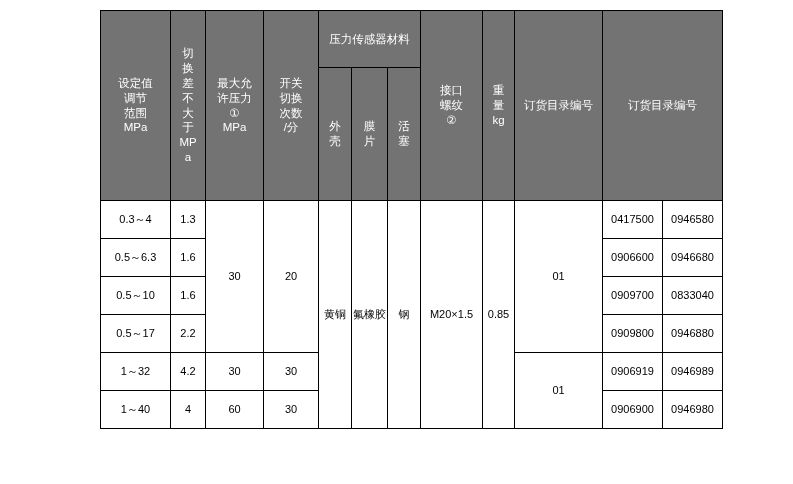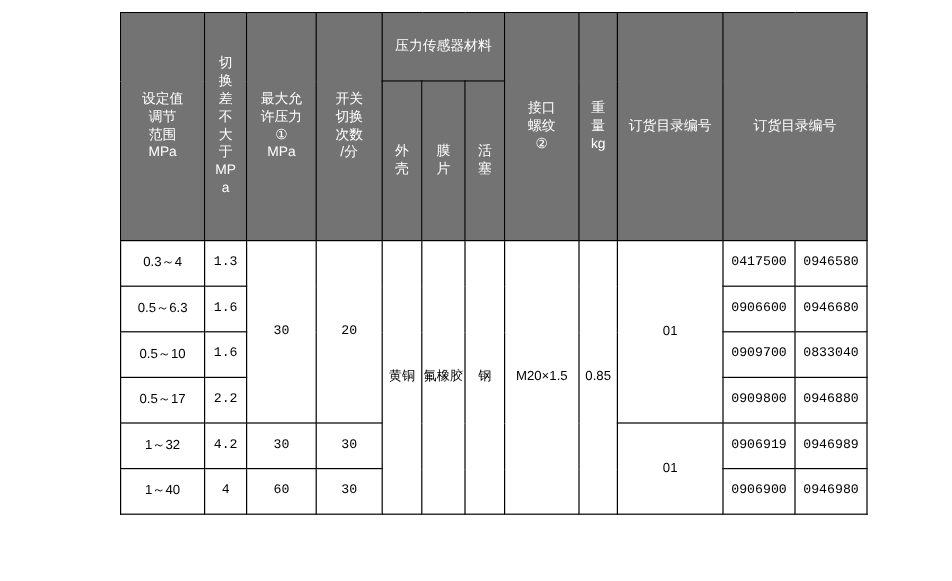--- a/index.html
+++ b/index.html
@@ -54,21 +54,20 @@
     font-size: 11px;
   }
   .v-tall {
     height: 150px;
   }
   .row-h {
     height: 38px;
   }
   .num {
     font-size: 11px;
-    font-family: Liberation Mono, monospace;
   }
   .vert-text {
     font-size: 11px;
     line-height: 1.2;
   }
 </style>
 </head>
 <body>
 
 <div id="sheet">

